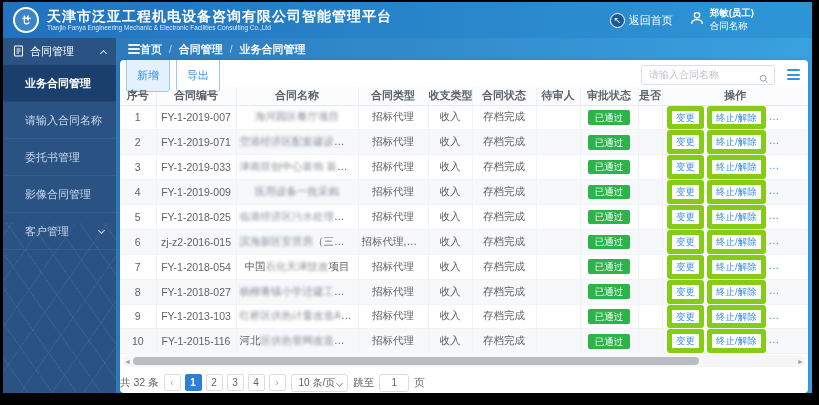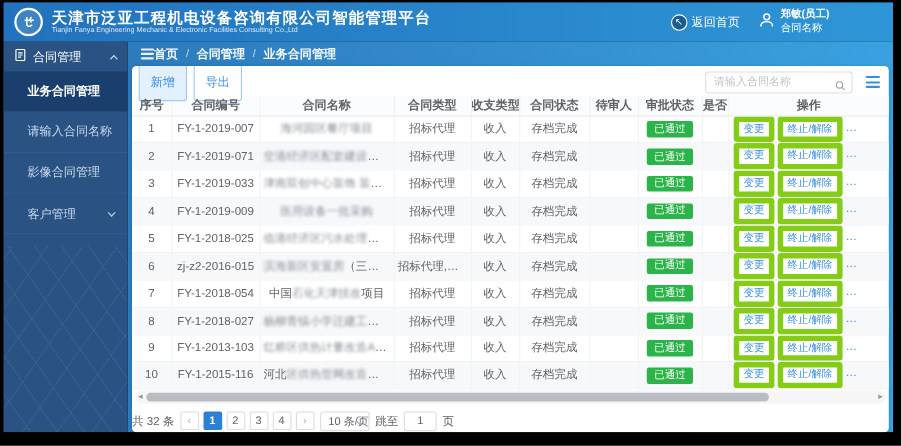--- a/index.html
+++ b/index.html
@@ -97,21 +97,21 @@
     background:#b9bcc0; border-radius:4px; cursor:grab; }
 
   .pagination { height:29px; display:flex; align-items:center; 
     gap:5px; font-size:10.5px; color:#606266; }
   .page-btn { min-width:17px; height:17px; line-height:15px; text-align:center;
     border:1px solid #d9dce1; border-radius:2px; background:#fff; font-size:10px;
     color:#606266; cursor:pointer; padding:0 3px; }
   .page-btn.active { background:#2b7fd4; border-color:#2b7fd4; color:#fff; font-weight:bold; }
   .page-btn.nav { color:#a8abb2; }
   .size-select { height:18px; border:1px solid #d9dce1; border-radius:3px;
-    padding:0 0 0 7px; font-size:10px; display:flex; align-items:center;
+    padding:0 12px 0 7px; font-size:10px; display:flex; align-items:center;
     cursor:pointer; position:relative; color:#606266; background:#fff; }
   .size-select .caret { border-color:#9aa0a8; position:absolute; right:5px; top:6px; }
   .jump-input { width:30px; height:18px; border:1px solid #d9dce1; border-radius:3px;
     text-align:center; font-size:10px; color:#606266; outline:none; }
 </style>
 </head>
 <body>
 
 <div class="app">
 
@@ -156,20 +156,21 @@
             <rect x="2" y="1.5" width="12" height="15" rx="1"></rect>
               <path d="M5 6 H11 M5 9 H11 M5 12 H9"></path>
           </svg>
         </span>
         <span class="grow">合同管理</span>
         <span class="caret up"></span>
       </div>
       <div id="side-submenu">
           <div class="side-item active">业务合同管理</div>
           <div class="side-item">请输入合同名称</div>
+          <div class="side-item">委托书管理</div>
           <div class="side-item">影像合同管理</div>
         </div>
       <div class="side-item menu">
         <span>客户管理</span>
         <span class="caret down"></span>
       </div>
     </div>
 
     <div class="main">
       <div class="breadcrumb-row">

